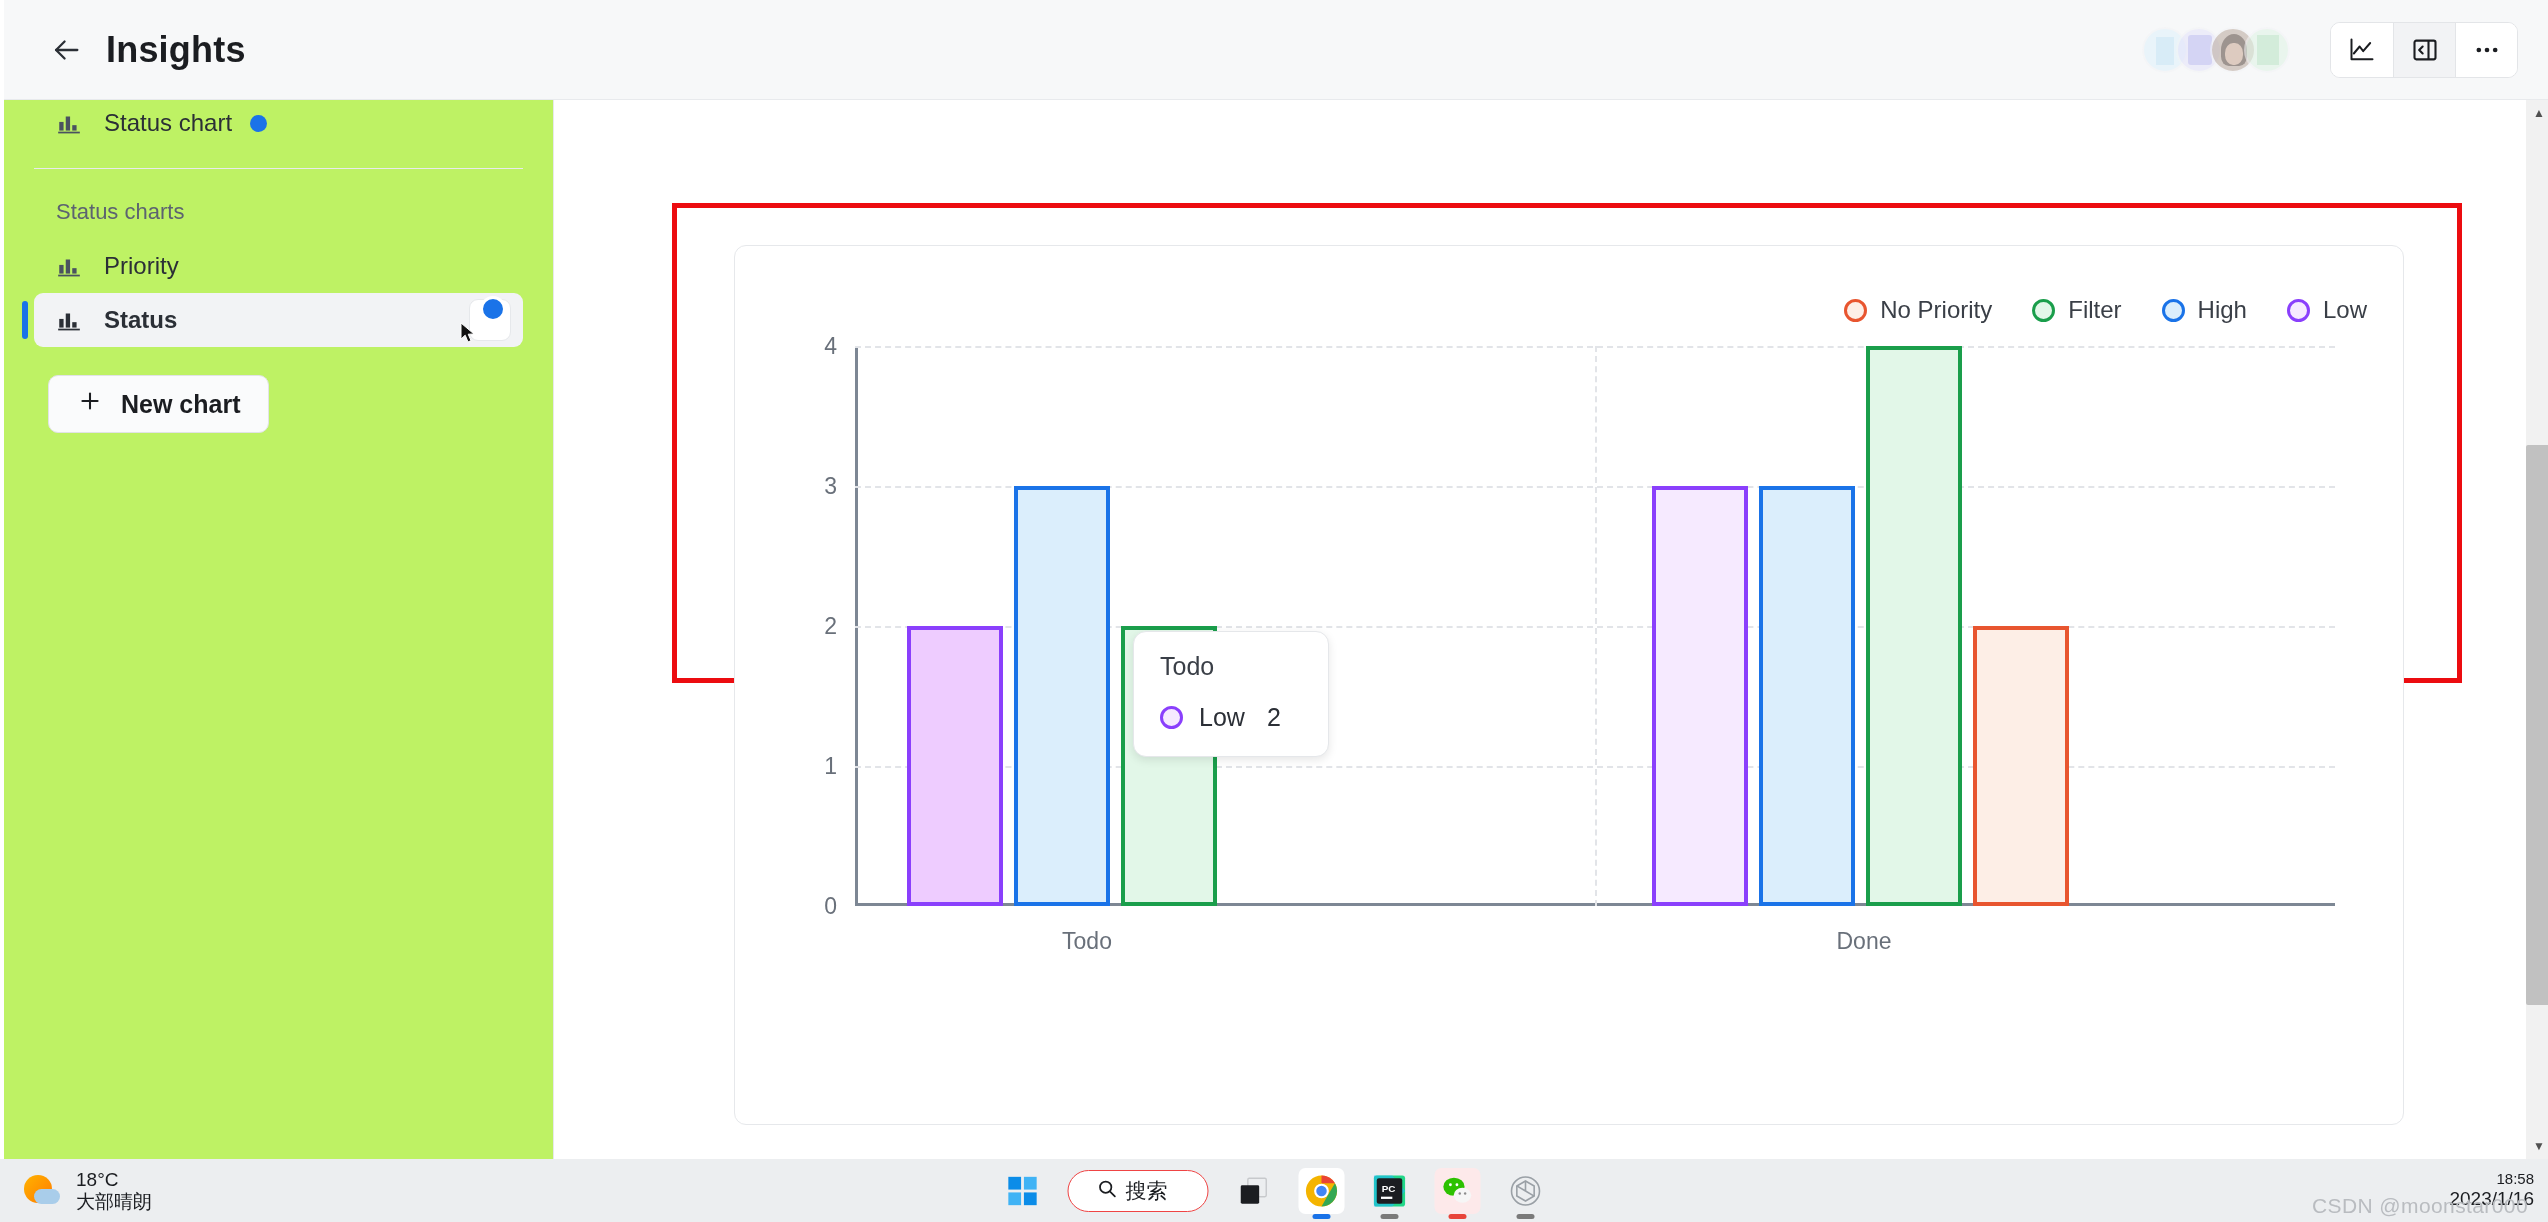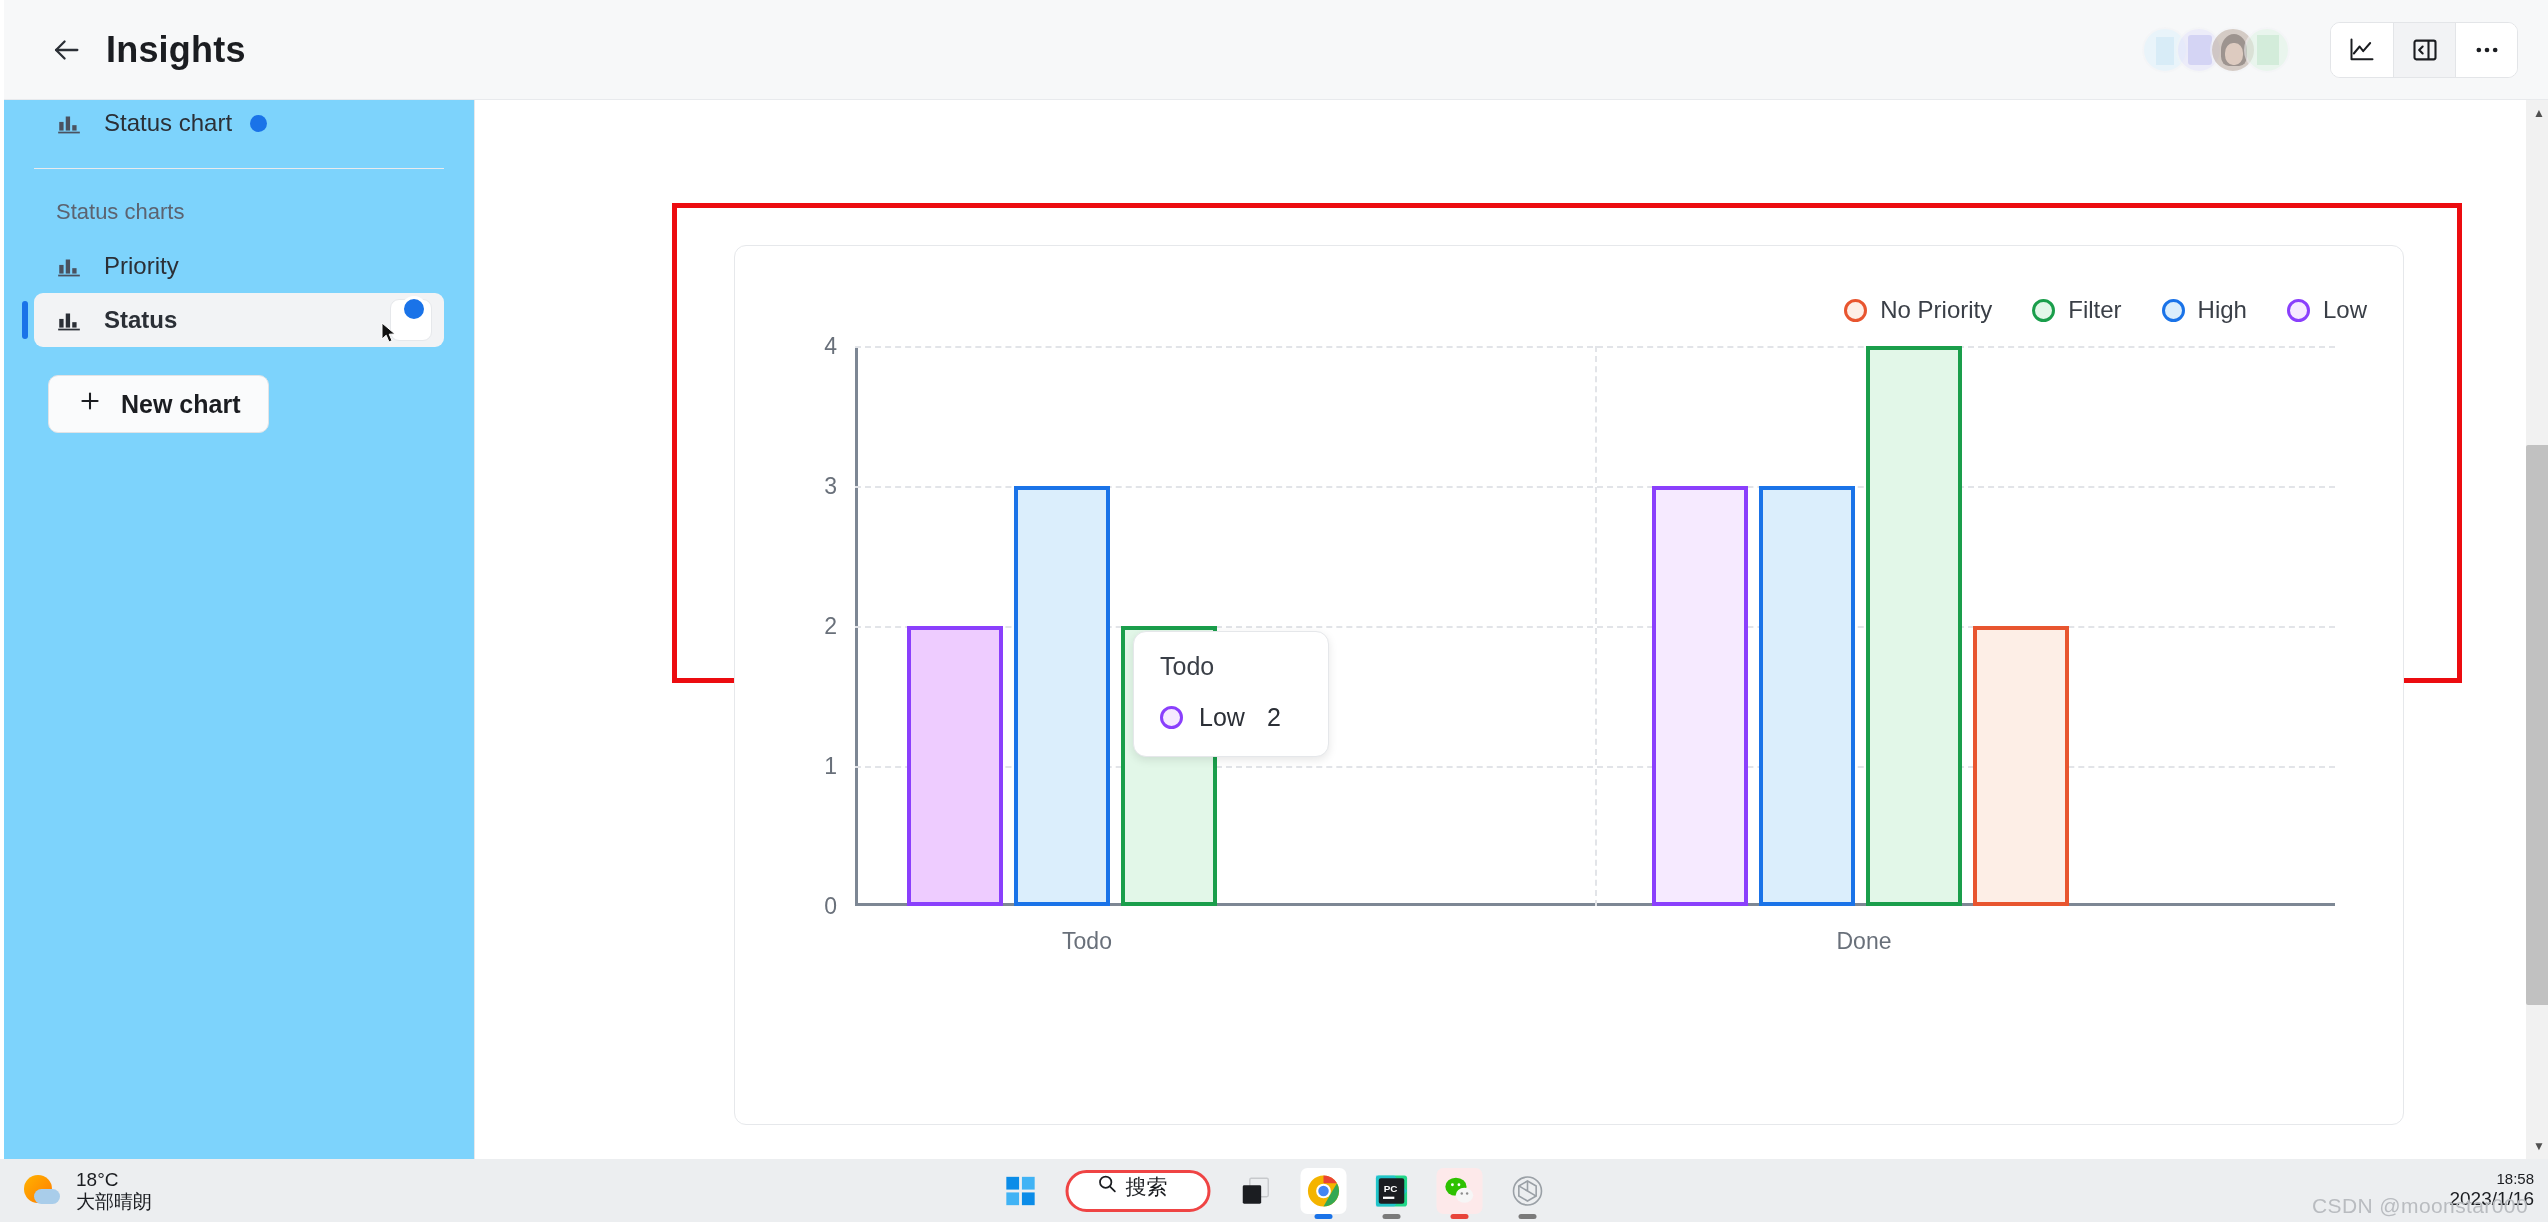--- a/index.html
+++ b/index.html
@@ -58,22 +58,22 @@
   .btn-group .gbtn {
     width:62px; height:100%;
     display:flex; align-items:center; justify-content:center;
     cursor:pointer; background:#fff;
   }
   .btn-group .gbtn + .gbtn { border-left:1px solid #e3e5e8; }
   .btn-group .gbtn.active { background:#f2f3f5; }
 
   
   #sidebar {
-    position:absolute; left:0; top:100px; width:471px; height:1059px;
-    background:#7dd3fc; border-right:1px solid #e6e8eb;
+    position:absolute; left:0; top:100px; width:550px; height:1059px;
+    background:#bef264; border-right:1px solid #e6e8eb;
     padding-top:0;
   }
   .side-row {
     display:flex; align-items:center;
     height:54px; margin:0 30px; padding:0 22px;
     border-radius:9px; position:relative; cursor:pointer;
     color:#2b2f36; font-size:24px;
   }
   .side-row.partial { margin-top:-4px; }
   .side-row .bar-icon { margin-right:22px; display:flex; align-items:center; }
@@ -233,23 +233,23 @@
     width:46px; height:46px; border-radius:7px; position:relative;
     display:flex; align-items:center; justify-content:center; cursor:pointer;
   }
   .tb-dot {
     position:absolute; bottom:-5px; left:50%; transform:translateX(-50%);
     width:18px; height:5px; border-radius:3px; background:#7a7a7a;
   }
   .tb-dot.blue { background:#1a73e8; }
   .tb-dot.red { background:#e8443a; }
   #tb-search {
-    display:flex; gap:8px;
+    display:flex; align-items:center; gap:8px;
     height:42px; padding:0 40px 0 28px;
-    background:#fff; border-radius:21px; border:3px solid #ef4444;
+    background:#fff; border-radius:21px; border:1px solid #ef4444;
     font-size:21px; color:#1b1d21; cursor:pointer;
   }
 
   #tb-right {
     position:absolute; right:14px; text-align:right;
     line-height:1.2;
   }
   #tb-time { font-size:15px; color:#1b1d21; }
   #tb-date { font-size:19px; color:#1b1d21; }
   #watermark {

